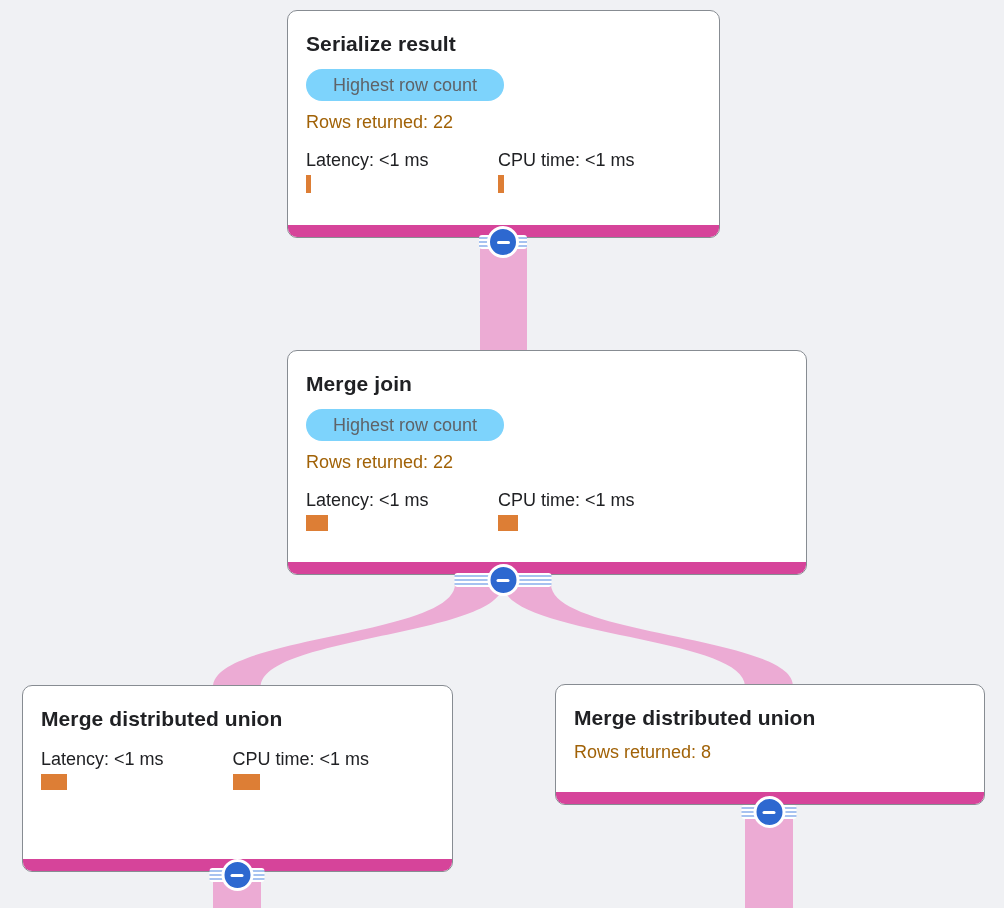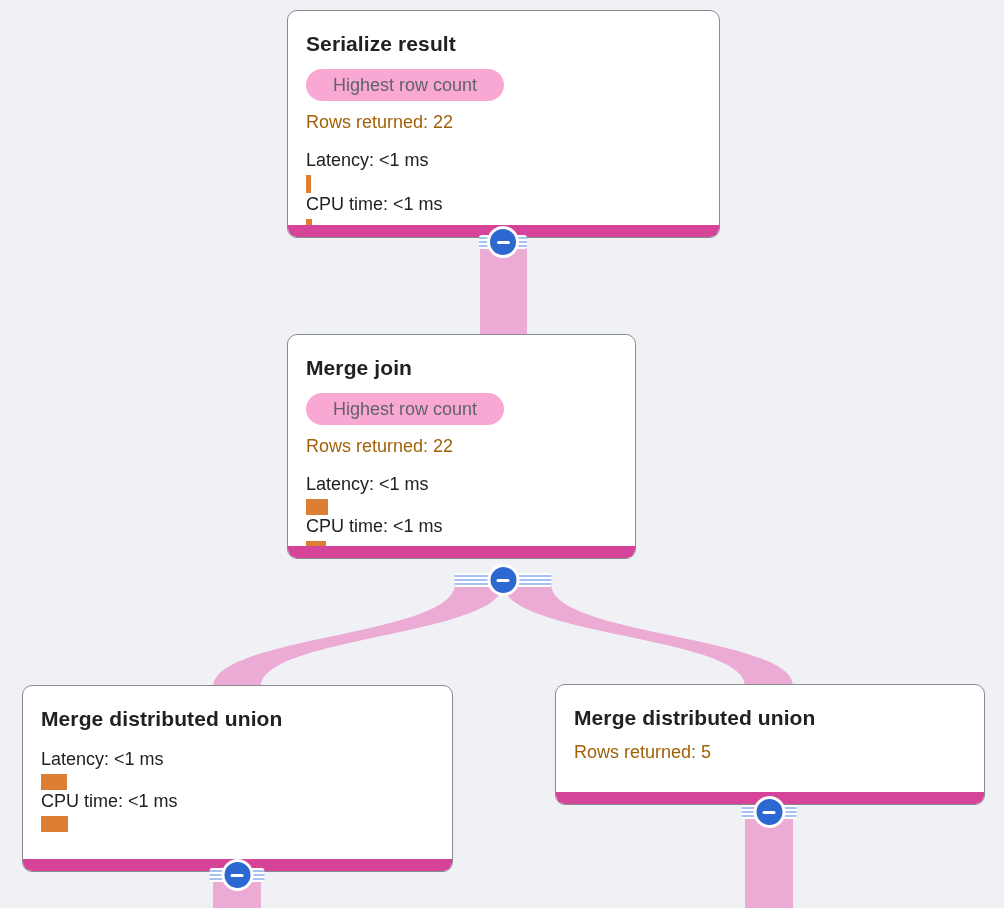--- a/index.html
+++ b/index.html
@@ -34,32 +34,32 @@
     color: #202124;
     letter-spacing: 0.1px;
   }
   .badge {
     display: inline-block;
     margin-top: 12px;
     height: 32px;
     line-height: 32px;
     padding: 0 27px;
     border-radius: 17px;
-    background: #f9a8d4;
+    background: #7dd3fc;
     color: #5f6368;
     font-size: 18px;
     font-weight: 500;
   }
   .rows {
     margin-top: 10px;
     font-size: 18px;
     line-height: 22px;
     color: #a16207;
   }
-  .metrics { display: flex; margin-top: 16px; flex-direction: column; }
+  .metrics { display: flex; margin-top: 16px; }
   .metric { width: 192px; }
   .metric-label { font-size: 18px; line-height: 22px; color: #202124; }
   .bar { margin-top: 4px; background: #dd7e35; }
   .footer-bar {
     position: absolute;
     left: 0; right: 0; bottom: 0;
     height: 12px;
     background: #d6449a;
   }
 
@@ -120,21 +120,21 @@
         </div>
         <div class="metric">
           <div class="metric-label">CPU time: &lt;1 ms</div>
           <div class="bar" style="width:6px;height:18px"></div>
         </div>
       </div>
     </div>
     <div class="footer-bar"></div>
   </div>
 
-  <div class="card" style="left:287px;top:334px;width:349px;height:225px">
+  <div class="card" style="left:287px;top:350px;width:520px;height:225px">
     <div class="card-body">
       <h2 class="node-title">Merge join</h2>
       <div class="badge">Highest row count</div>
       <div class="rows">Rows returned: 22</div>
       <div class="metrics">
         <div class="metric">
           <div class="metric-label">Latency: &lt;1 ms</div>
           <div class="bar" style="width:22px;height:16px"></div>
         </div>
         <div class="metric">
@@ -159,21 +159,21 @@
           <div class="bar" style="width:27px;height:16px"></div>
         </div>
       </div>
     </div>
     <div class="footer-bar"></div>
   </div>
 
   <div class="card" style="left:555px;top:684px;width:430px;height:121px">
     <div class="card-body">
       <h2 class="node-title">Merge distributed union</h2>
-      <div class="rows">Rows returned: 5</div>
+      <div class="rows">Rows returned: 8</div>
     </div>
     <div class="footer-bar"></div>
   </div>
 
   <div class="connector" style="left:503px;top:242px;--bandw:48px">
     <div class="stripes"></div>
     <div class="circle">
         <div class="minus"></div>
       </div>
   </div>

